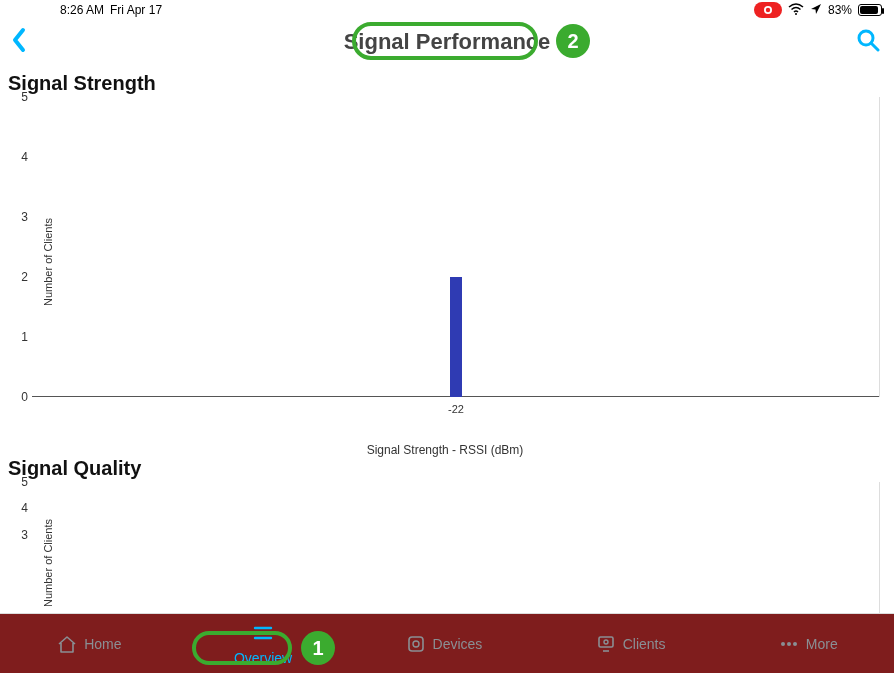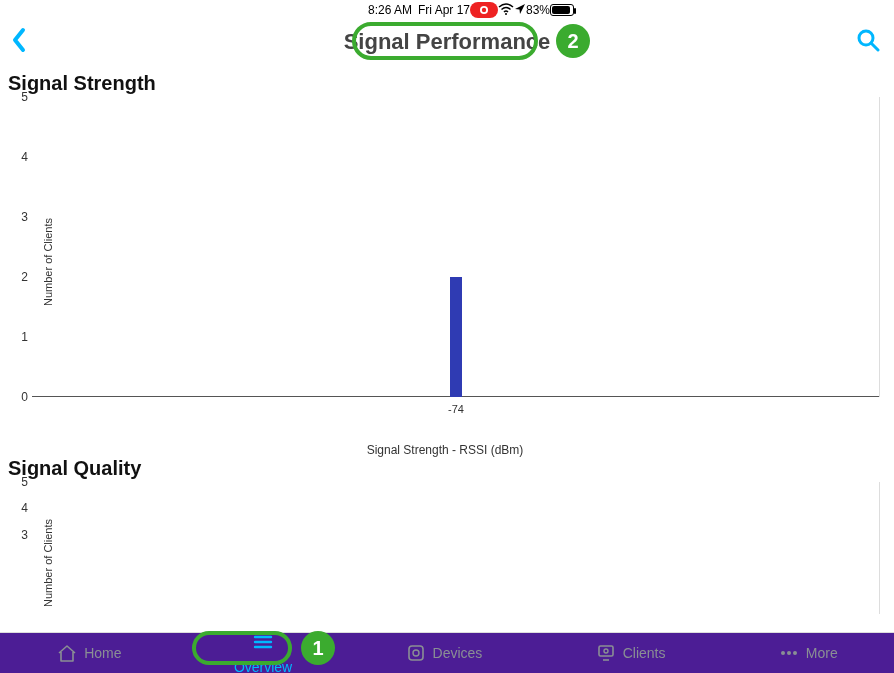--- a/index.html
+++ b/index.html
@@ -1,21 +1,21 @@
 <!DOCTYPE html>
 <html><head>
 <meta charset="utf-8">
 <style>
   * { box-sizing: border-box; margin: 0; padding: 0; }
   html, body { width: 894px; height: 673px; background: #fff; font-family: -apple-system, "Helvetica Neue", Arial, sans-serif; overflow: hidden; position: relative; }
 
   
-  .statusbar { position: absolute; top: 0; left: 0; right: 0; height: 20px; font-size: 12px; display: flex; align-items: center; justify-content: center; padding: 0 12px; color: #000; margin-left: 48px; }
+  .statusbar { position: absolute; top: 0; left: 0; right: 0; height: 20px; font-size: 12px; display: flex; align-items: center; justify-content: space-between; padding: 0 12px; color: #000; margin-left: 48px; }
   .statusbar .left { display: flex; gap: 6px; }
-  .statusbar .right { display: flex; align-items: center; }
+  .statusbar .right { display: flex; gap: 6px; align-items: center; }
   .rec-pill { background: #e22; color:#fff; border-radius: 10px; padding: 0 8px; display:flex; align-items:center; height:16px; }
   .rec-pill svg { display:block; }
   .battery-shell { width: 24px; height: 12px; border: 1px solid #000; border-radius: 3px; position: relative; display:inline-block; }
   .battery-shell::after { content:""; position:absolute; right:-3px; top:3px; width:2px; height:6px; background:#000; border-radius:1px; }
   .battery-fill { position:absolute; left:1px; top:1px; bottom:1px; background:#000; border-radius:2px; }
 
   
   .nav-header { position: absolute; top: 20px; left:0; right:0; height: 44px; display:flex; align-items:center; justify-content:center; }
   .nav-back { position:absolute; left:10px; top:50%; transform:translateY(-50%); color:#00b7ff; cursor:pointer; }
   .nav-search { position:absolute; right:14px; top:50%; transform:translateY(-50%); color:#00b7ff; cursor:pointer; }
@@ -34,21 +34,21 @@
   .y-axis-label { position:absolute; left:-2px; top:50%; transform: translateY(-50%) rotate(-90deg); transform-origin: center; font-size:11px; color:#333; white-space:nowrap; }
   .plot { position:absolute; left:26px; right:4px; top:0; bottom:30px; }
   .plot .baseline { position:absolute; left:0; right:0; bottom:0; height:1px; background:#555; }
   .ytick { position:absolute; left:-22px; font-size:12px; color:#333; transform:translateY(50%); text-align:right; width:18px; }
   .bar { position:absolute; bottom:0; width:12px; background:#2f3bb3; transform:translateX(-50%); }
   .xtick { position:absolute; bottom:-18px; font-size:11px; color:#333; transform:translateX(-50%); white-space:nowrap; }
   .x-axis-label { position:absolute; left:0; right:0; bottom:-30px; text-align:center; font-size:12px; color:#333; }
   .plot .right-rule { position:absolute; right:0; top:0; bottom:0; width:1px; background:#ddd; }
 
   
-  .tabbar { position:absolute; left:0; right:0; bottom:0; height:41px; border-top:1px solid #ddd; display:flex; align-items:center; justify-content:space-around; background:#4c1d95; }
+  .tabbar { position:absolute; left:0; right:0; bottom:0; height:60px; border-top:1px solid #ddd; display:flex; align-items:center; justify-content:space-around; background:#7f1d1d; }
   .tab { display:flex; align-items:center; gap:6px; color:#8a8f94; font-size:14px; cursor:pointer; padding:4px 12px; }
   .tab.active { color:#00b7ff;flex-direction:column; }
   .tab svg { display:block; }
 </style>
 </head>
 <body>
 
 <div class="statusbar">
   <div class="left">
     <span>8:26 AM</span>
@@ -108,21 +108,21 @@
     <div class="plot">
       <div class="baseline"></div>
       <div class="right-rule"></div>
     <div class="ytick" style="bottom: 0%;">0</div>
         <div class="ytick" style="bottom: 20%;">1</div>
         <div class="ytick" style="bottom: 40%;">2</div>
         <div class="ytick" style="bottom: 60%;">3</div>
         <div class="ytick" style="bottom: 80%;">4</div>
         <div class="ytick" style="bottom: 100%;">5</div>
         <div class="bar" style="left: 50%; height: 40%;"></div>
-        <div class="xtick" style="left: 50%;">-74</div>
+        <div class="xtick" style="left: 50%;">-22</div>
       </div>
     <div class="x-axis-label">Signal Strength - RSSI (dBm)</div>
   </div>
 
   <div class="section-title" style="margin-top:24px;">Signal Quality</div>
   <div class="chart-wrap second" id="chart-1">
     <div class="y-axis-label">Number of Clients</div>
     <div class="plot">
       <div class="right-rule"></div>
     <div class="ytick" style="bottom: 60%;">3</div>

